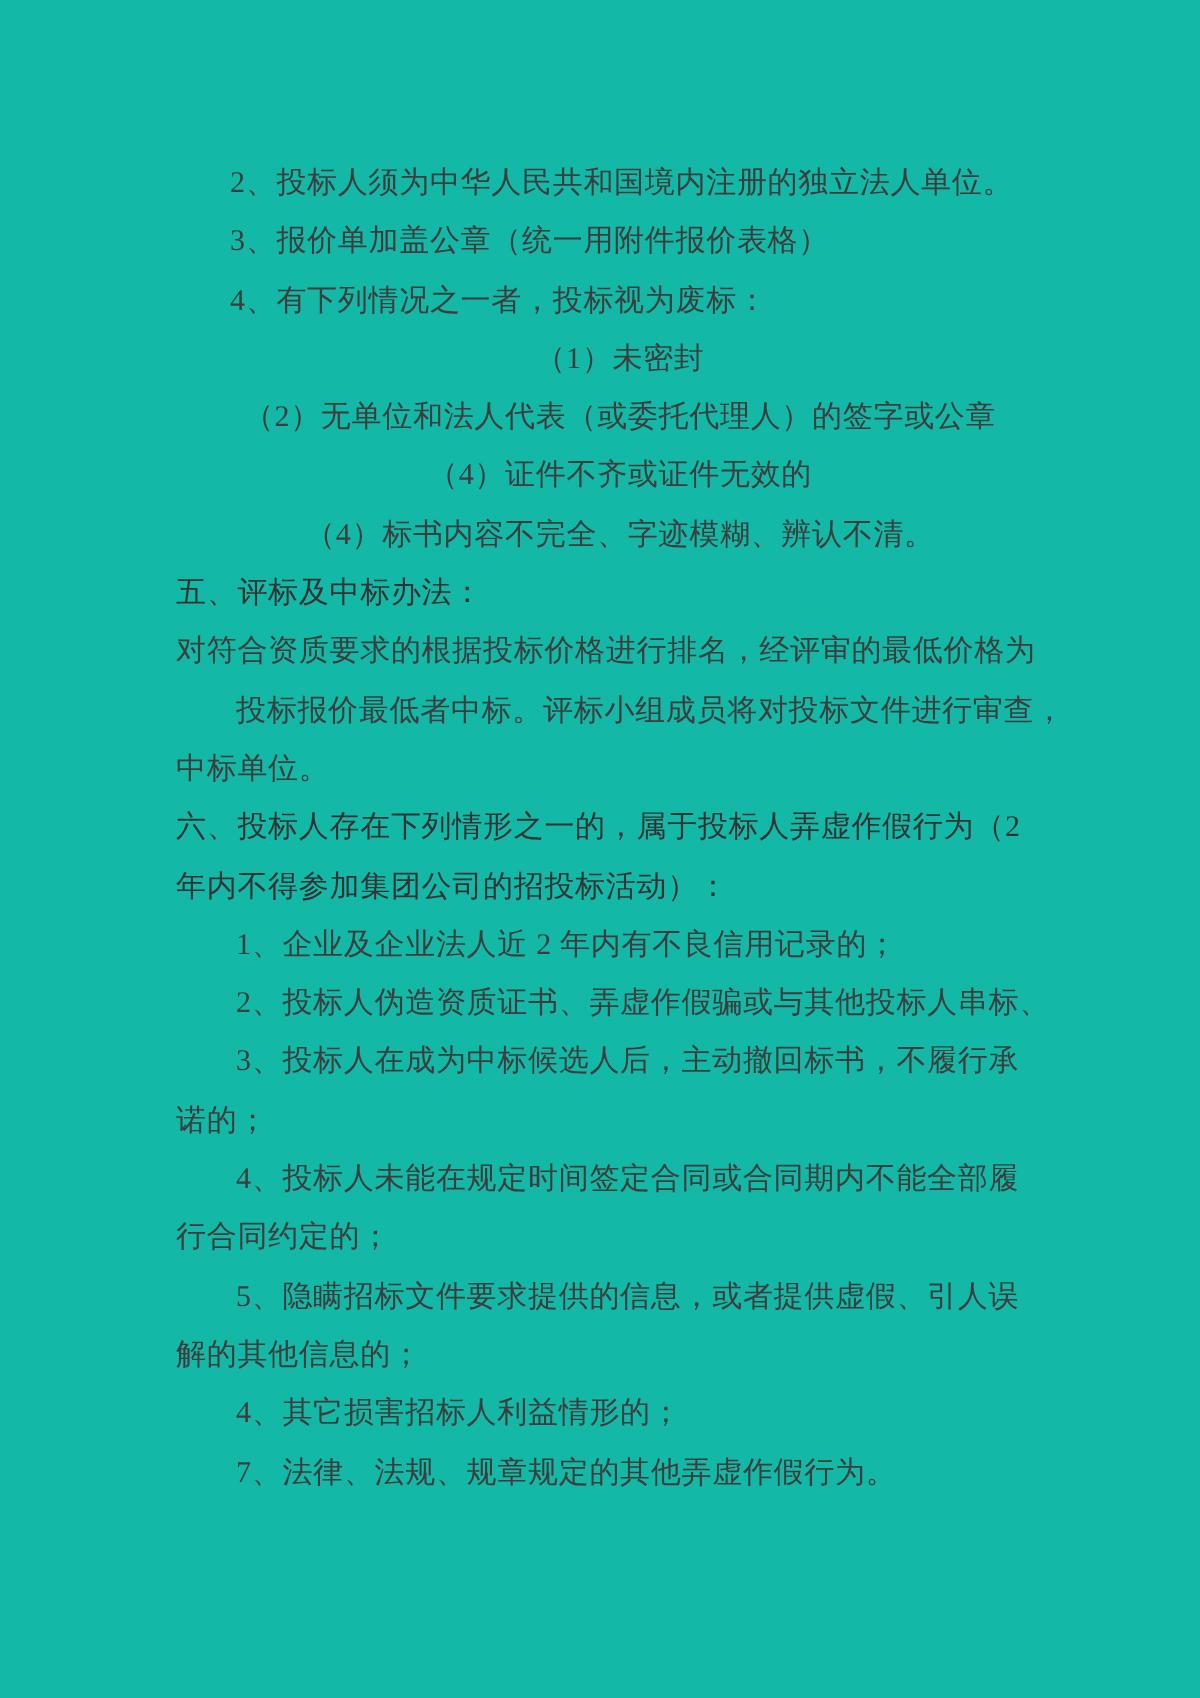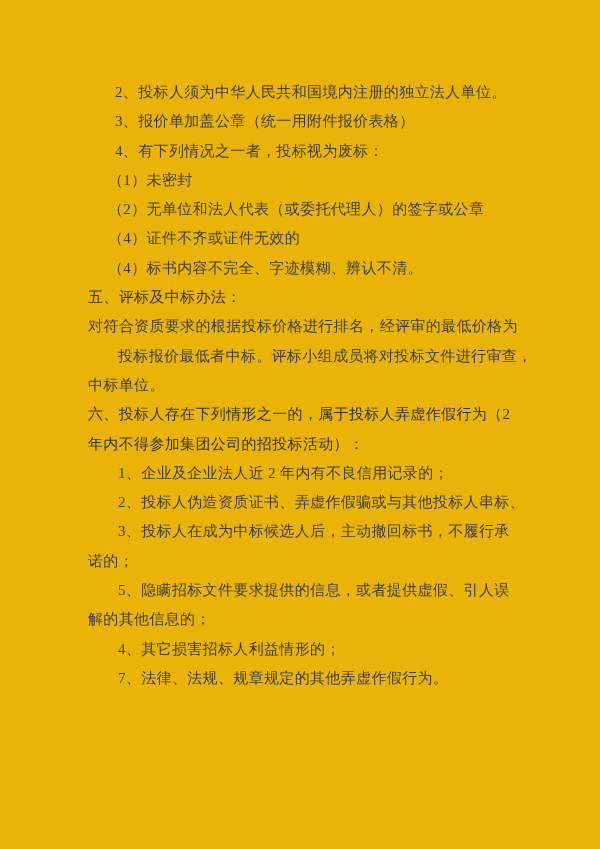--- a/index.html
+++ b/index.html
@@ -4,38 +4,38 @@
 <style>
   html, body {
     margin: 0;
     padding: 0;
     background: #ffffff;
   }
   .page {
     position: relative;
     width: 600px;
     height: 849px;
-    background: #eab308;
+    background: #14b8a6;
     box-sizing: border-box;
     padding: 78px 88px 0 88px;
     font-family: "Liberation Serif", "DejaVu Serif", serif;
     font-size: 15px;
     color: #3d3d3d;
     letter-spacing: 0.35px;
     overflow: hidden;
   }
   .line {
     height: 29.3px;
     line-height: 29.3px;
     white-space: nowrap;
   }
   
   .ind-num  { padding-left: 27px; }
   
-  .ind-paren { padding-left: 20px; }
+  .ind-paren { padding-left: 20px; text-align: center; }
   
   .ind-para { padding-left: 30px; }
   .bold { font-weight: normal; color: #333333; }
 </style>
 </head>
 <body>
 
 <div class="page">
   <div class="line ind-num">2、投标人须为中华人民共和国境内注册的独立法人单位。</div>
   <div class="line ind-num">3、报价单加盖公章（统一用附件报价表格）</div>
@@ -47,17 +47,19 @@
   <div class="line bold">五、评标及中标办法：</div>
   <div class="line">对符合资质要求的根据投标价格进行排名，经评审的最低价格为</div>
   <div class="line ind-para">投标报价最低者中标。评标小组成员将对投标文件进行审查，</div>
   <div class="line">中标单位。</div>
   <div class="line bold">六、投标人存在下列情形之一的，属于投标人弄虚作假行为（2</div>
   <div class="line bold">年内不得参加集团公司的招投标活动）：</div>
   <div class="line ind-para">1、企业及企业法人近 2 年内有不良信用记录的；</div>
   <div class="line ind-para">2、投标人伪造资质证书、弄虚作假骗或与其他投标人串标、</div>
   <div class="line ind-para">3、投标人在成为中标候选人后，主动撤回标书，不履行承</div>
   <div class="line">诺的；</div>
+  <div class="line ind-para">4、投标人未能在规定时间签定合同或合同期内不能全部履</div>
+  <div class="line">行合同约定的；</div>
   <div class="line ind-para">5、隐瞒招标文件要求提供的信息，或者提供虚假、引人误</div>
   <div class="line">解的其他信息的；</div>
   <div class="line ind-para">4、其它损害招标人利益情形的；</div>
   <div class="line ind-para">7、法律、法规、规章规定的其他弄虚作假行为。</div>
 </div>
 
 </body></html>

